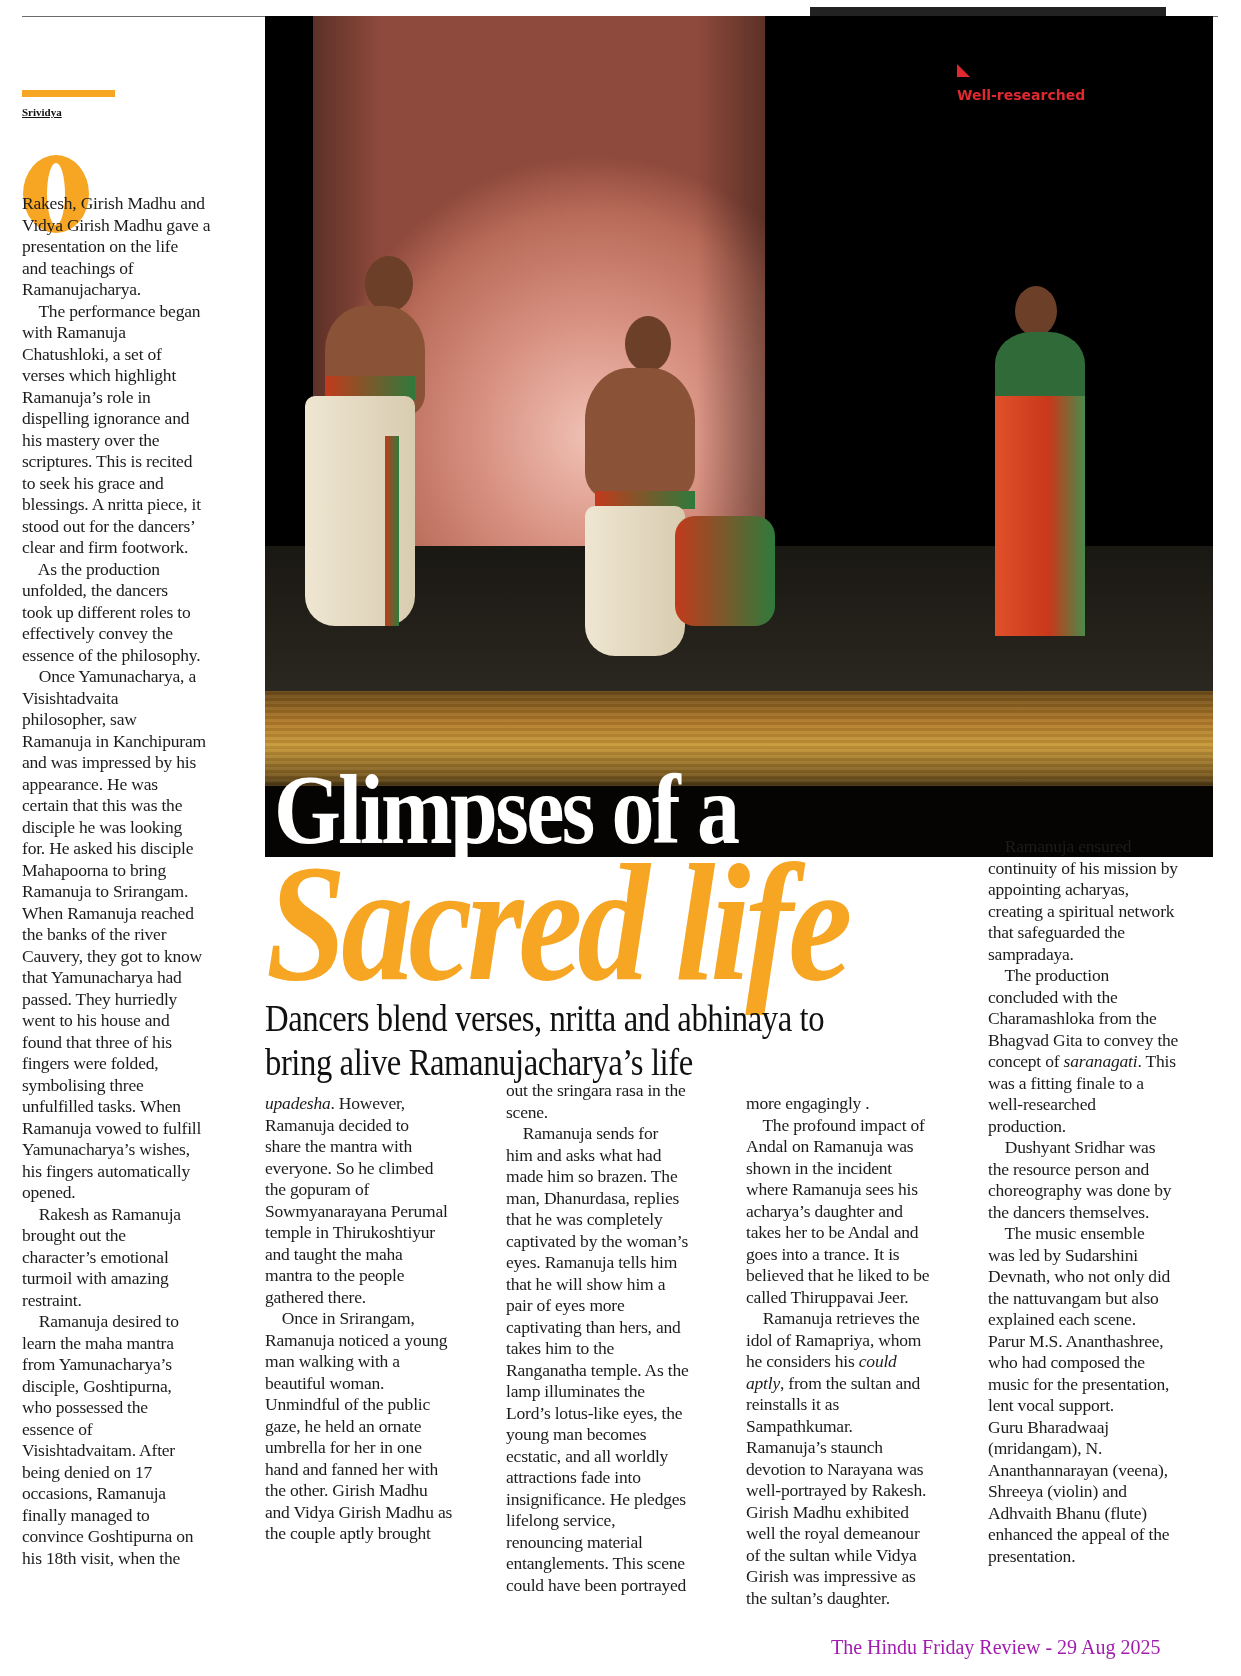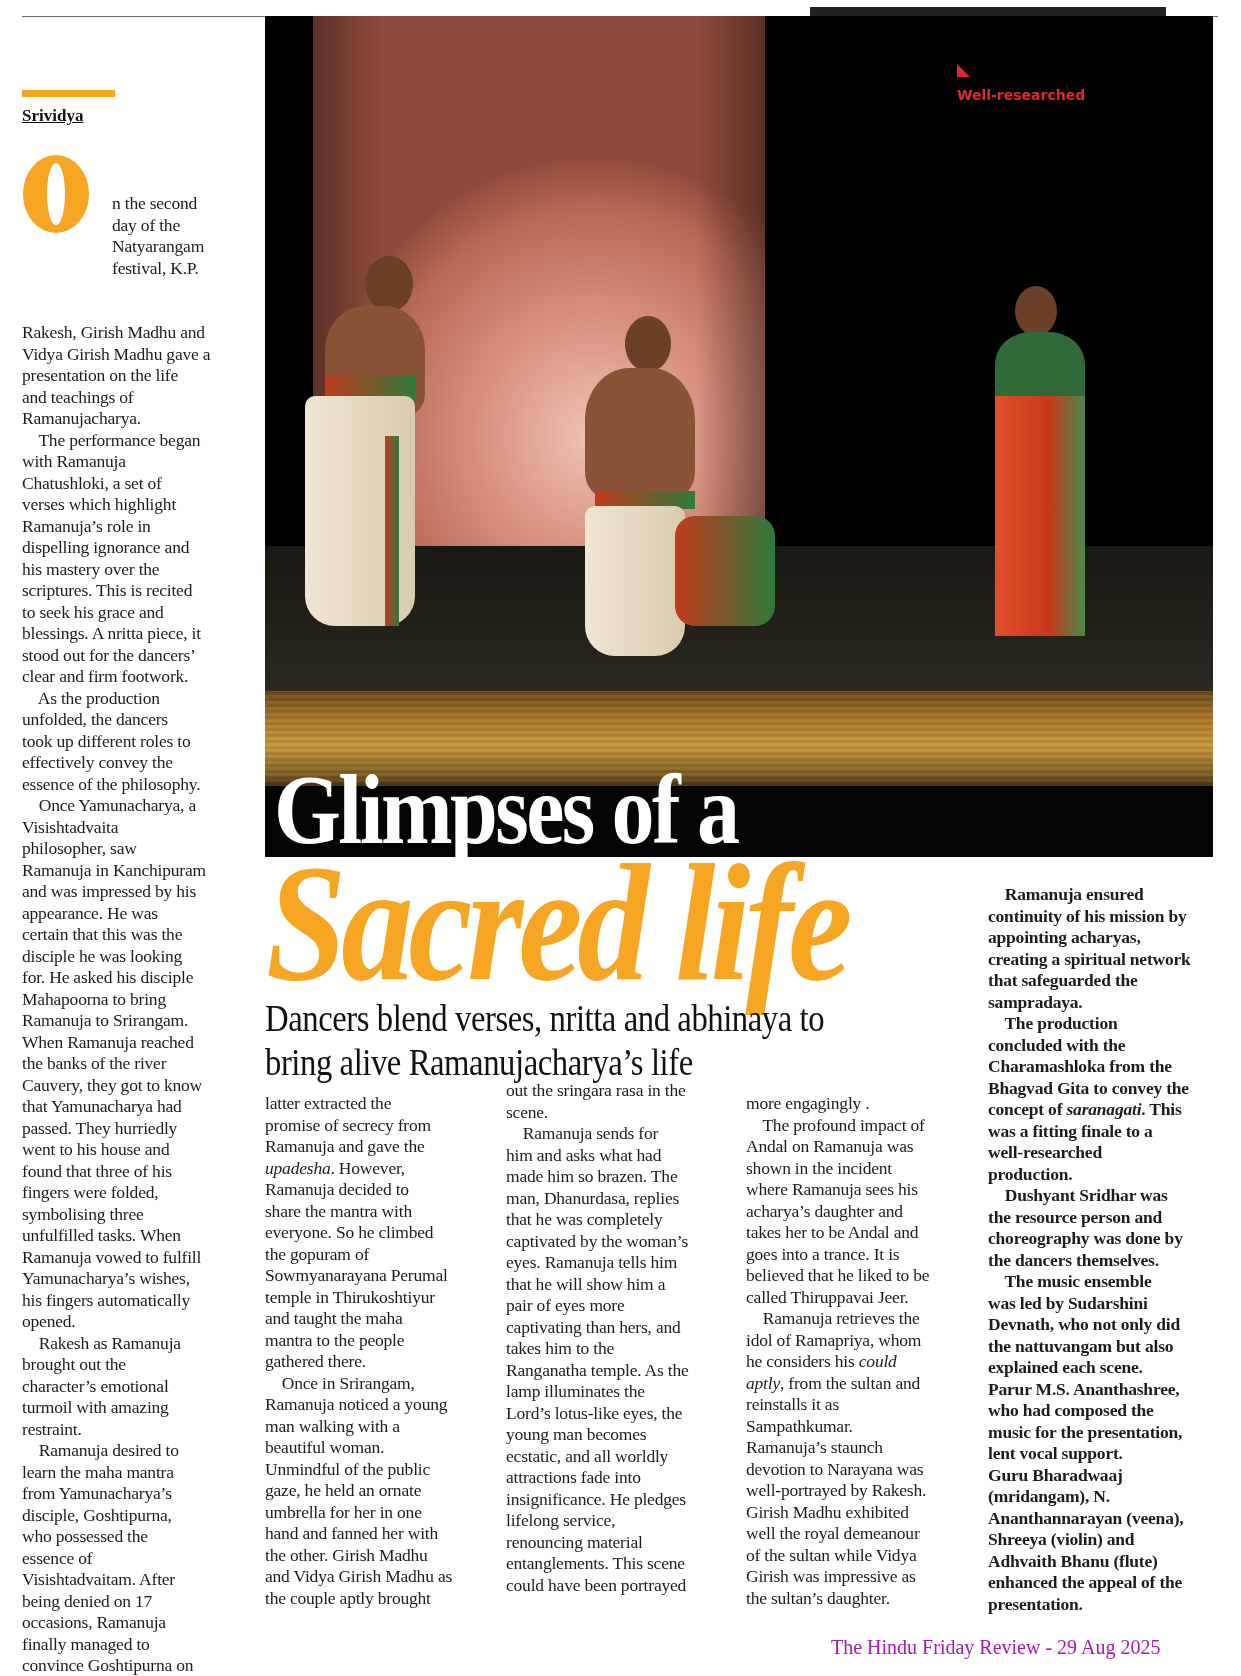--- a/index.html
+++ b/index.html
@@ -33,33 +33,33 @@
   .caption .credit { font-size: 10px; letter-spacing: 0.2px; }
 
   .headline-1 { position: absolute; left: 274px; top: 760px; font-family: "Liberation Serif", "DejaVu Serif", serif; font-weight: bold;
       font-size: 100px; line-height: 100px; color: #ffffff; letter-spacing: -3px; transform: scaleX(0.86); transform-origin: left top; white-space: nowrap; }
   .headline-2 { position: absolute; left: 266px; top: 842px; font-family: "Liberation Serif", "DejaVu Serif", serif; font-weight: bold; font-style: italic;
       font-size: 168px; line-height: 160px; color: #f6a623; letter-spacing: -6px; transform: scaleX(0.86); transform-origin: left top; white-space: nowrap; }
   .standfirst { position: absolute; left: 265px; top: 996px; width: 700px; font-family: "Liberation Serif", "DejaVu Serif", serif;
       font-size: 38px; line-height: 44px; color: #111; transform: scaleX(0.86); transform-origin: left top; letter-spacing: -0.5px; }
 
   .accent-bar { position: absolute; left: 22px; top: 90px; width: 93px; height: 7px; background: #f6a623; }
-  .byline { position: absolute; left: 22px; top: 106px; font-family: "Liberation Serif", "DejaVu Serif", serif; font-weight: bold; font-size: 17px; text-decoration: underline; color: #111; }
+  .byline { position: absolute; left: 22px; top: 106px; font-family: "Liberation Serif", "DejaVu Serif", serif; font-weight: bold; font-size: 11px; text-decoration: underline; color: #111; }
 
   .col { position: absolute; font-family: "Liberation Serif", "DejaVu Serif", serif; font-size: 17.5px; line-height: 21.5px; color: #1c1c1c; white-space: pre; letter-spacing: -0.2px; }
   .col .i { font-style: italic; margin-top: 44px; }
   .dropcap { position: absolute; left: 23px; top: 155px; width: 66px; height: 78px; border-radius: 50%; background: #f6a623; }
   .dropcap::after { content:""; position:absolute; left: 24px; top: 8px; width: 18px; height: 62px; border-radius: 50%; background: #fff; }
 
   .c1 { left: 22px; top: 150px; width: 225px; }
   .c1 .first { padding-left: 90px; }
   .c2 { left: 265px; top: 1093px; width: 225px; }
   .c3 { left: 506px; top: 1080px; width: 225px; }
   .c4 { left: 746px; top: 1093px; width: 225px; }
-  .c5 { left: 988px; top: 884px; width: 225px; font-weight: bold; }
+  .c5 { left: 988px; top: 836px; width: 225px; }
 
   .footer { position: absolute; left: 831px; top: 1636px; font-family: "Liberation Serif", "DejaVu Serif", serif; font-size: 20px; color: #a21caf; white-space: nowrap; }
 </style>
 </head>
 <body>
 
 <div class="top-tab"></div>
 <div class="top-rule"></div>
 
 <div class="photo">
@@ -97,24 +97,20 @@
 
 <div class="headline-1">Glimpses of a</div>
 <div class="headline-2">Sacred life</div>
 <div class="standfirst">Dancers blend verses, nritta and abhinaya to bring alive Ramanujacharya’s life</div>
 
 <div class="accent-bar"></div>
 <div class="byline">Srividya</div>
 
 <div class="dropcap"></div>
 <div class="col c1">
-  <div class="first">n the second
-day of the
-Natyarangam
-festival, K.P.</div>
   <div>Rakesh, Girish Madhu and
 Vidya Girish Madhu gave a
 presentation on the life
 and teachings of
 Ramanujacharya.
     The performance began
 with Ramanuja
 Chatushloki, a set of
 verses which highlight
 Ramanuja’s role in
@@ -167,24 +163,21 @@
 who possessed the
 essence of
 Visishtadvaitam. After
 being denied on 17
 occasions, Ramanuja
 finally managed to
 convince Goshtipurna on
 his 18th visit, when the</div>
 </div>
 
-<div class="col c2"><span>latter extracted the
-promise of secrecy from
-Ramanuja and gave the
-</span><span class="i">upadesha</span><span>. However,
+<div class="col c2"><span class="i">upadesha</span><span>. However,
 Ramanuja decided to
 share the mantra with
 everyone. So he climbed
 the gopuram of
 Sowmyanarayana Perumal
 temple in Thirukoshtiyur
 and taught the maha
 mantra to the people
 gathered there.
     Once in Srirangam,

